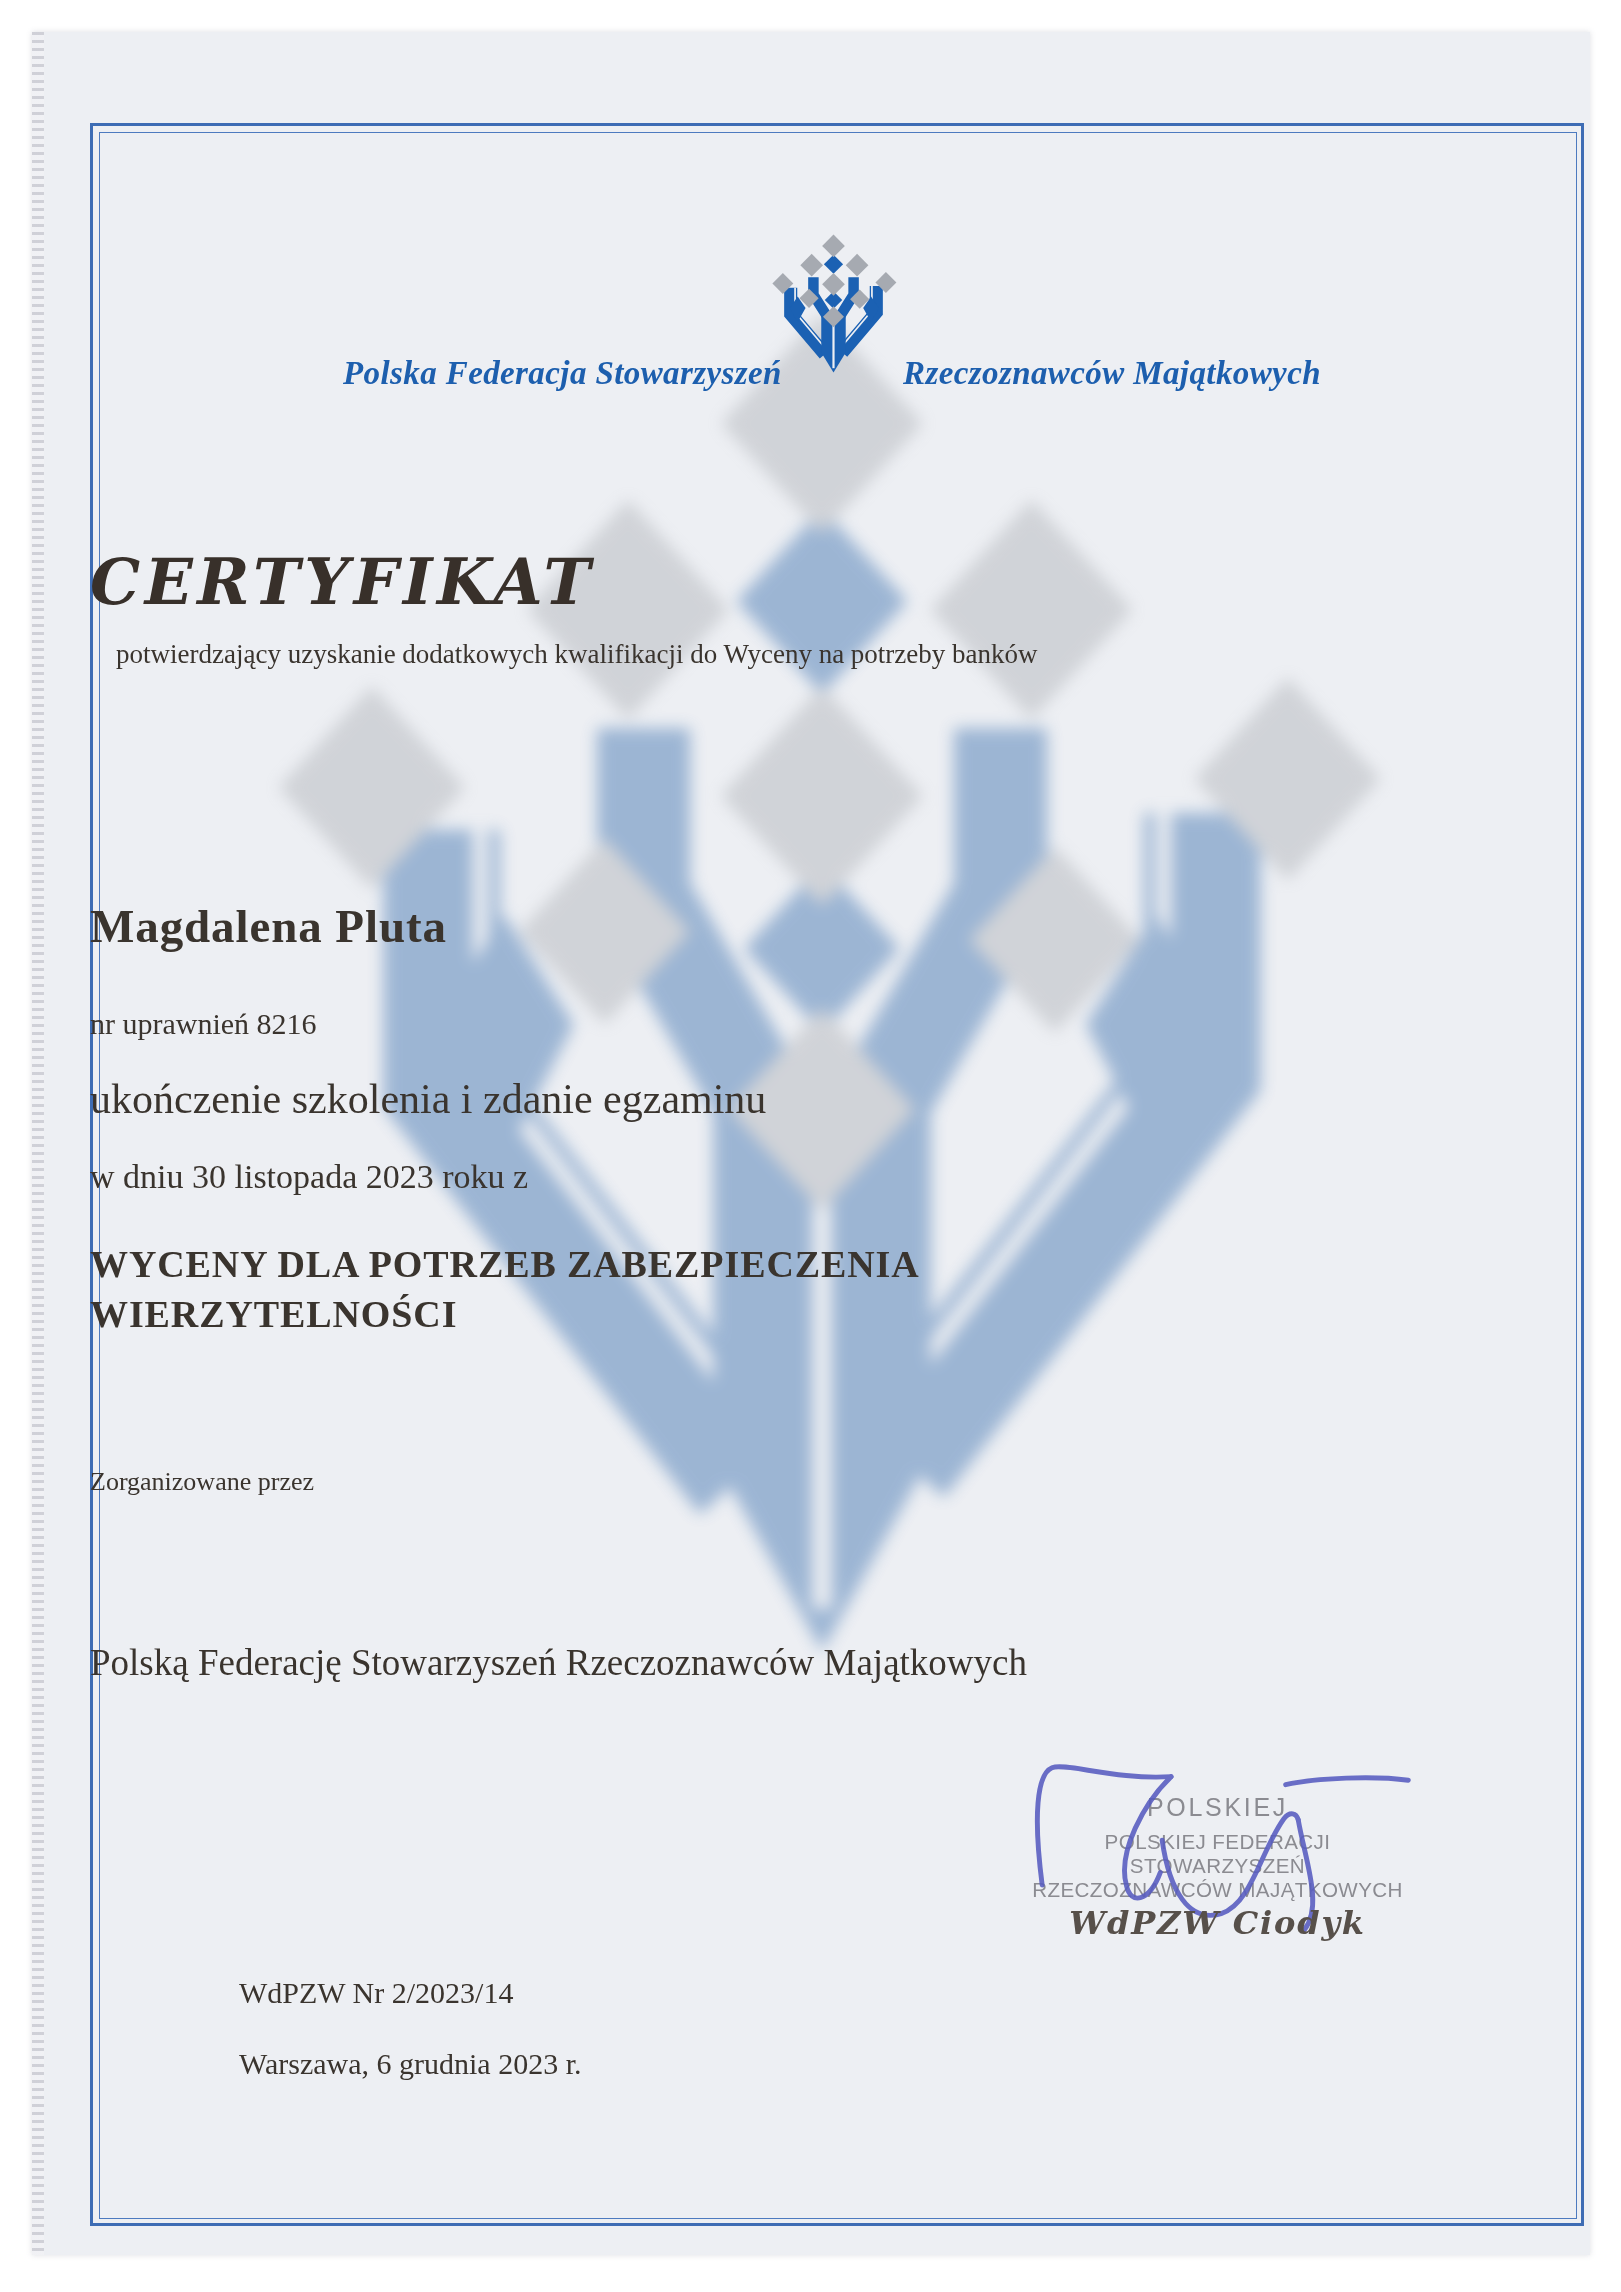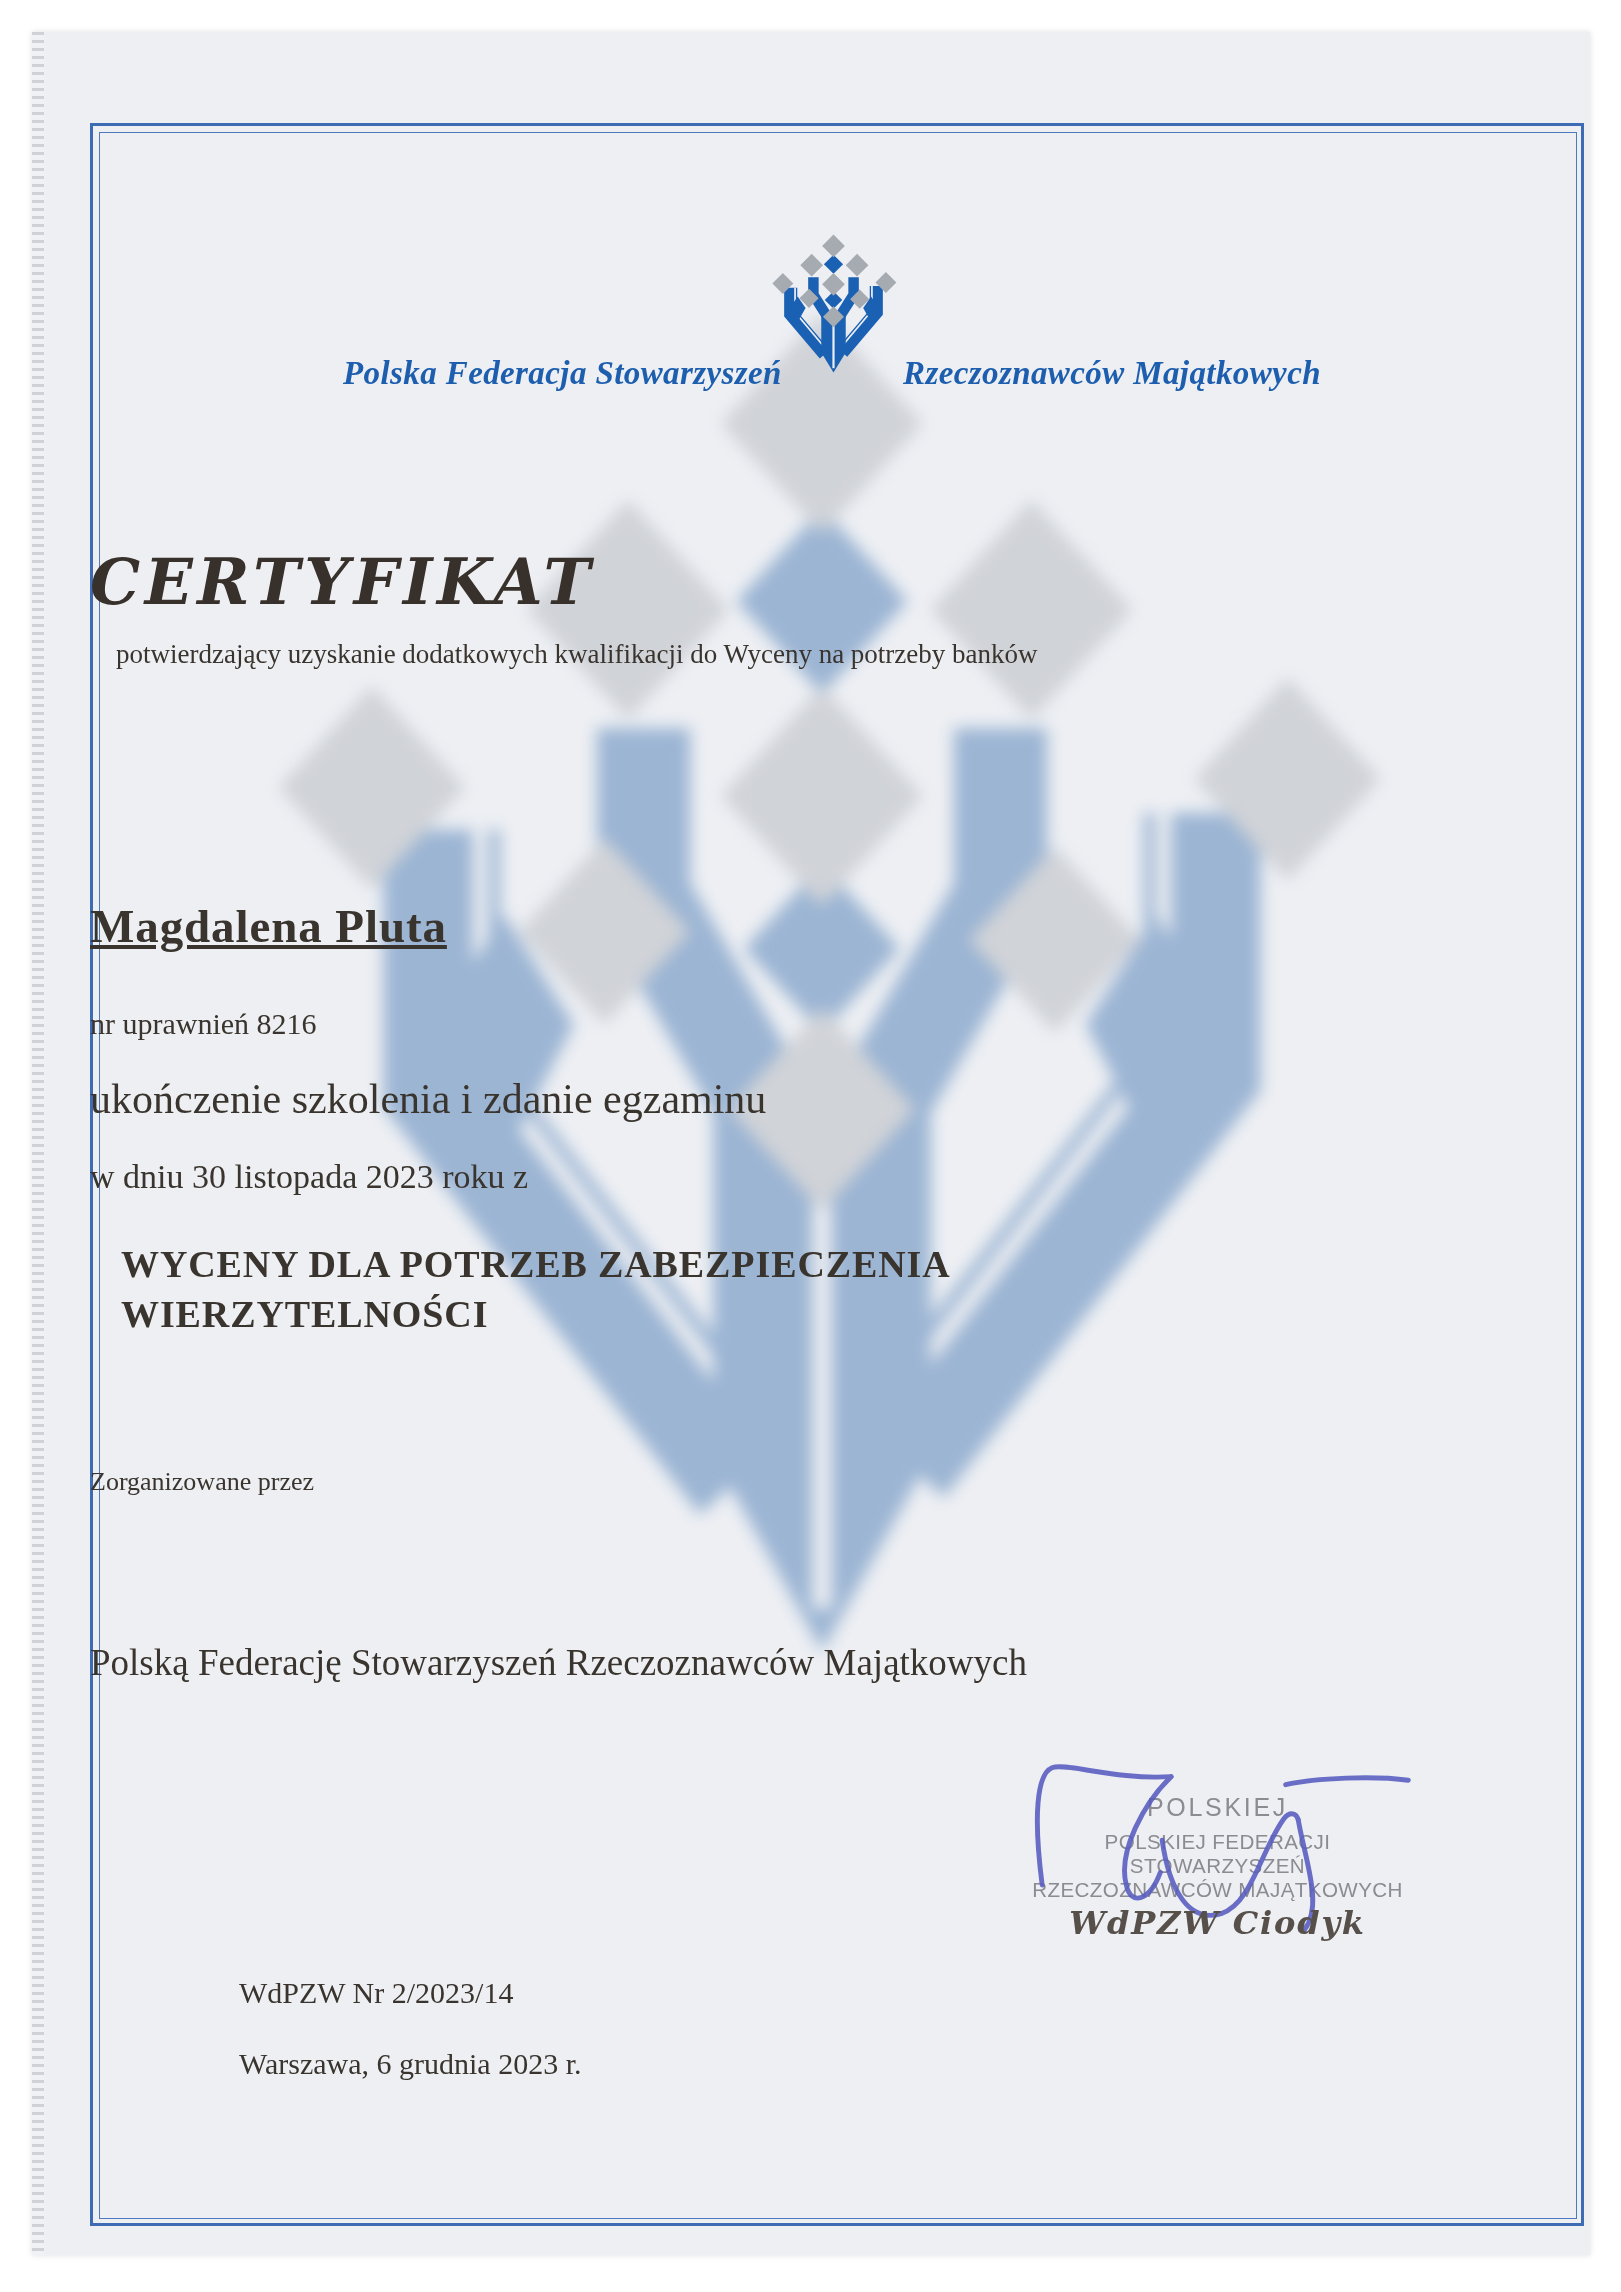--- a/index.html
+++ b/index.html
@@ -43,26 +43,26 @@
     position:absolute;left:90px;width:1496px;
     color:#3a342e;white-space:nowrap;
   }
   .cert-title{
     top:545px;
     font-family:"DejaVu Serif", serif;
     font-size:63px;font-weight:bold;font-style:italic;
     letter-spacing:4.5px;color:#38302a;
   }
   .cert-subtitle{top:639px;font-size:27px;padding-left:26px;}
-  .recipient-name{top:899px;font-size:47px;font-weight:bold;letter-spacing:0.9px;text-decoration:underline;}
+  .recipient-name{top:899px;font-size:47px;font-weight:bold;letter-spacing:0.9px;}
   .license-no{top:1007px;font-size:30px;}
   .body-line1{top:1075px;font-size:42px;}
   .body-line2{top:1158px;font-size:34px;}
   .course{
-    top:1239px;font-size:38px;font-weight:bold;letter-spacing:0.9px;line-height:50px;margin-left:31px;
+    top:1239px;font-size:38px;font-weight:bold;letter-spacing:0.9px;line-height:50px;
   }
   .organized-by{top:1467px;font-size:26px;}
   .organizer{top:1641px;font-size:37px;}
   .stamp{
     position:absolute;left:1016px;top:1793px;width:403px;text-align:center;
     font-family:"Liberation Sans", sans-serif;color:#8b8b91;
   }
   .stamp-line1{font-size:25px;letter-spacing:2.7px;margin-bottom:8px;}
   .stamp-line2,.stamp-line3{font-size:20.6px;letter-spacing:0.4px;line-height:24px;}
   .signer-name{

